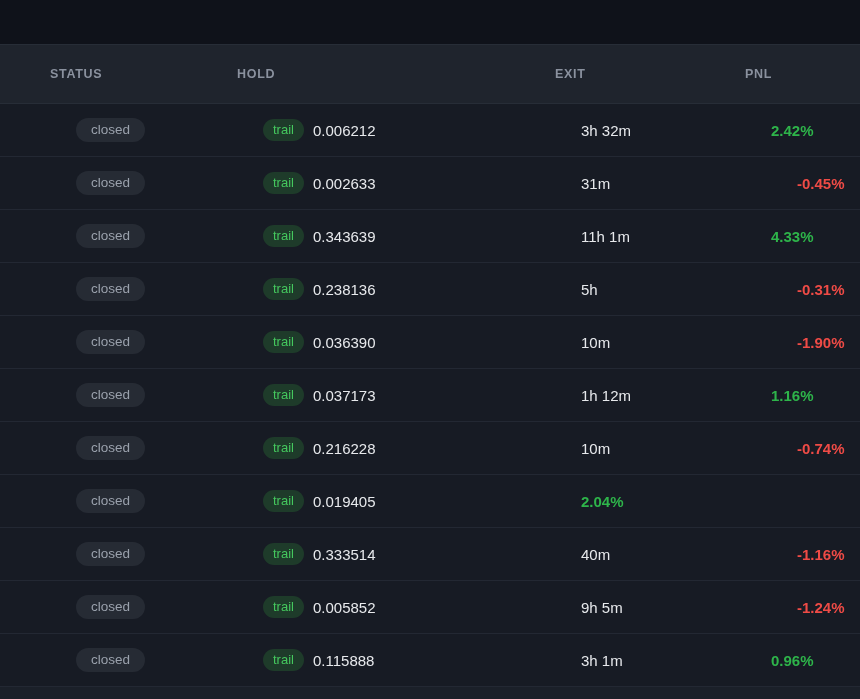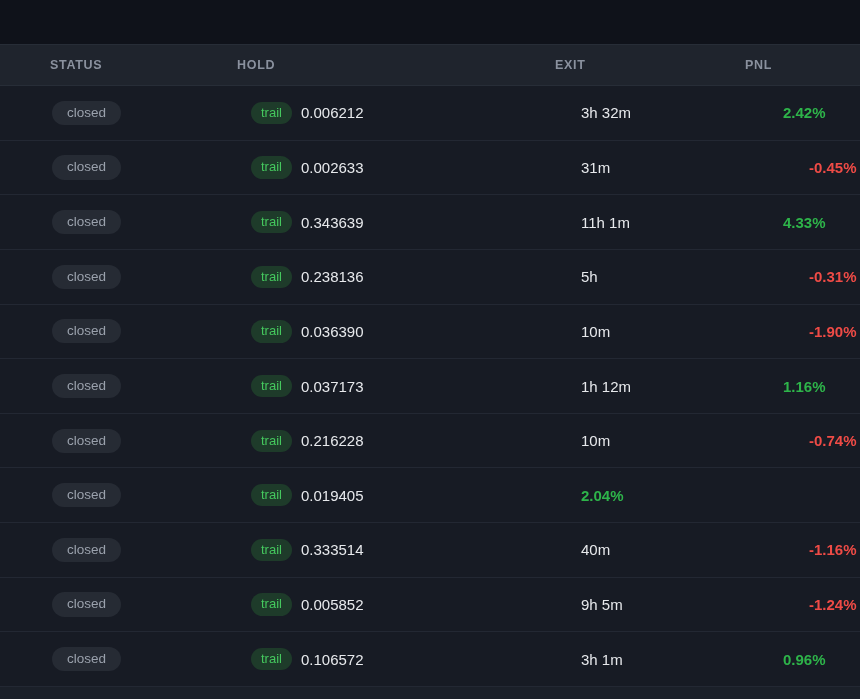--- a/index.html
+++ b/index.html
@@ -11,21 +11,21 @@
   }
   .app { width: 860px; height: 699px; display: flex; flex-direction: column; }
 
   .topbar {
     height: 44px;
     background: #0f121a;
     flex: 0 0 auto;
   }
 
   .header-row {
-    height: 42px;
+    height: 60px;
     flex: 0 0 auto;
     background: #1f242d;
     border-top: 1px solid #272d37;
     border-bottom: 1px solid #272d37;
     display: grid;
     grid-template-columns: 187px 318px 190px 1fr;
     align-items: center;
     padding-left: 50px;
   }
   .header-cell {
@@ -39,24 +39,23 @@
   .rows {
     flex: 1 1 auto;
     display: flex;
     flex-direction: column;
   }
   .row {
     flex: 1 1 0;
     display: grid;
     grid-template-columns: 187px 318px 190px 1fr;
     align-items: center;
-    padding-left: 52px;
+    padding-left: 76px;
     border-bottom: 1px solid #232833;
     background: #171b24;
-    gap: 12px;
   }
 
   .badge-status {
     display: inline-block;
     background: var(--status-badge-bg, #262b34);
     color: var(--status-badge-text, #9aa1ac);
     font-size: 13.5px;
     padding: 4px 15px;
     border-radius: 13px;
     line-height: 1.2;
@@ -221,21 +220,21 @@
     <div class="cell hold-cell">9h 5m</div>
     <div class="cell pnl-cell negative">-1.24%</div>
   </div>
 
   <div class="row">
     <div class="cell">
       <span class="badge-status">closed</span>
     </div>
     <div class="cell exit-cell">
       <span class="badge-trail">trail</span>
-      <span class="exit-value">0.106572</span>
+      <span class="exit-value">0.115888</span>
     </div>
     <div class="cell hold-cell">3h 1m</div>
     <div class="cell pnl-cell positive">0.96%</div>
   </div>
 </div>
 
   <div class="footer-bar"></div>
 </div>
 
 </body></html>

